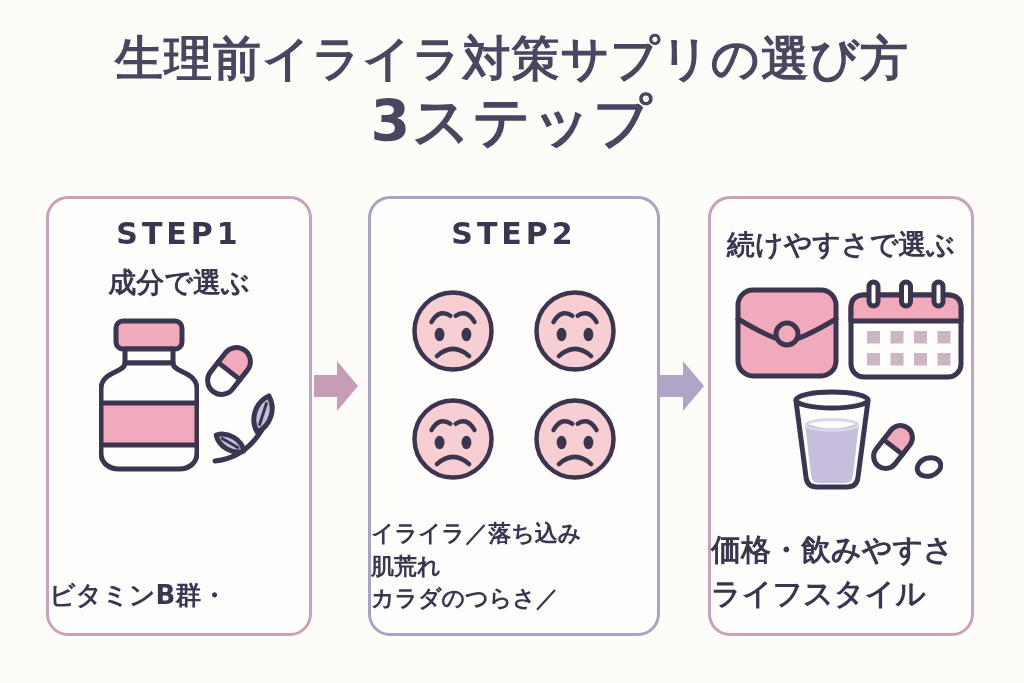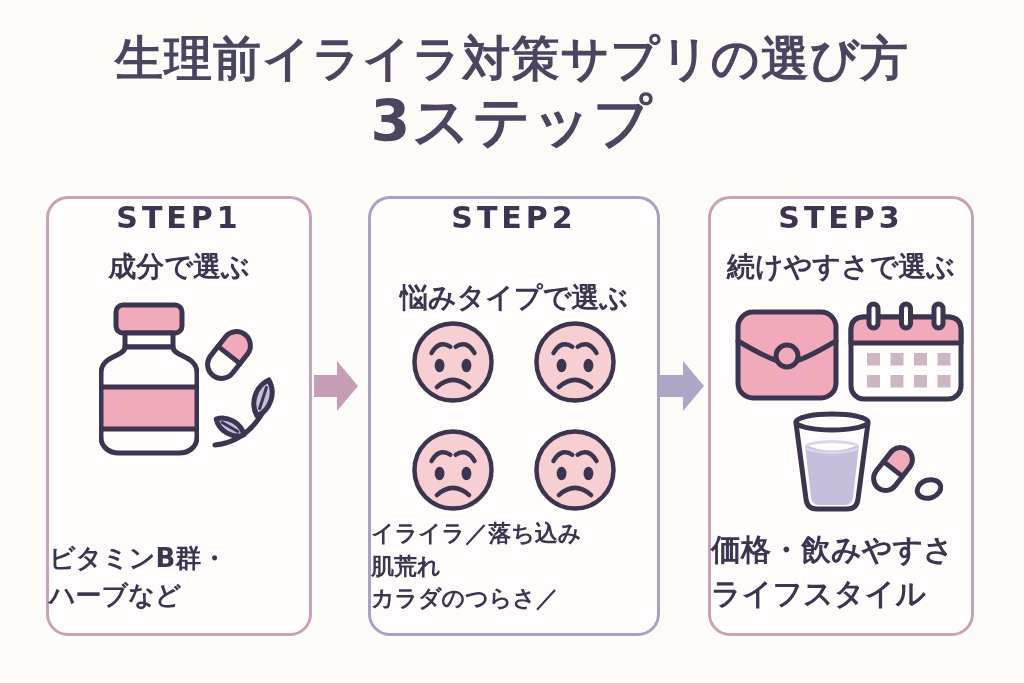--- a/index.html
+++ b/index.html
@@ -11,21 +11,21 @@
   html,body{background:var(--background)}
   body{font-family:"DejaVu Sans","Liberation Sans",sans-serif;}
   #canvas{position:relative;width:1024px;height:683px;margin:0 auto;background:var(--background);overflow:hidden}
 
   .title-wrap{position:absolute;top:30px;left:0;width:100%;text-align:center;color:var(--title-text)}
   .title-line1{font-size:48px;font-weight:800;letter-spacing:1px;line-height:1.2}
   .title-line2{font-size:57px;font-weight:700;letter-spacing:2px;line-height:1.1;margin-top:2px}
 
   .card{position:absolute;top:196px;height:440px;background:var(--card-background);
         border:3px solid #f97316;border-radius:22px;display:flex;flex-direction:column;
-        align-items:center;color:var(--ink)}
+        align-items:center;padding-top:16px;color:var(--ink)}
   .card-1{left:46px;width:266px}
   .card-2{left:368px;width:292px}
   .card-3{left:708px;width:266px}
 
   .step-label{font-size:30px;font-weight:800;letter-spacing:4px;line-height:1.25;color:var(--ink)}
   .step-subtitle{font-size:28px;font-weight:800;line-height:1.3;margin-top:12px;color:var(--ink)}
 
   .icon-area{position:relative;flex:1;width:100%}
   .desc{width:100%;text-align:left;font-weight:800;margin-bottom:18px;color:var(--ink)}
   .card-1 .desc{font-size:26px;line-height:1.45}
@@ -96,31 +96,29 @@
           <line x1="0" y1="-11" x2="0" y2="11" class="s-thin"></line>
         </g>
         <g transform="translate(23,52) rotate(-60)">
           <path d="M0 -16 C9 -8 9 8 0 16 C-9 8 -9 -8 0 -16 Z" class="f-lav s-ink"></path>
           <line x1="0" y1="-9" x2="0" y2="9" class="s-thin"></line>
         </g>
       </svg>
     </div>
     <div class="desc">
       <div>ビタミンB群・</div>
-      <div>ハーブなど</div>
     </div>
   </section>
 
   <svg class="arrow arrow-1" viewBox="0 0 46 56" style="color: rgb(199, 157, 181);">
     <polygon points="0,17 23,17 23,3 44,28 23,53 23,39 0,39" fill="currentColor"></polygon>
   </svg>
 
   <section class="card card-2" style="border-color: rgb(170, 162, 192); gap: 31px;">
     <h2 class="step-label">STEP2</h2>
-    <h3 class="step-subtitle">悩みタイプで選ぶ</h3>
     <div class="icon-area">
       <div class="faces-grid">
         <svg width="86" height="86" viewBox="0 0 96 96">
           <circle cx="48" cy="48" r="43" class="f-lpink s-ink"></circle>
           <path d="M24 38 C30 27 38 26 45 31" class="f-none s-ink"></path>
           <path d="M72 38 C66 27 58 26 51 31" class="f-none s-ink"></path>
           <ellipse cx="33" cy="52" rx="5.5" ry="7.5" class="f-ink"></ellipse>
           <ellipse cx="63" cy="52" rx="5.5" ry="7.5" class="f-ink"></ellipse>
           <path d="M30 76 Q48 60 66 76" class="f-none s-ink"></path>
         </svg>
@@ -155,21 +153,20 @@
       <div>肌荒れ</div>
       <div>カラダのつらさ／</div>
     </div>
   </section>
 
   <svg class="arrow arrow-2" viewBox="0 0 46 56" style="color: rgb(176, 164, 199);">
     <polygon points="0,17 23,17 23,3 44,28 23,53 23,39 0,39" fill="currentColor"></polygon>
   </svg>
 
   <section class="card card-3" style="border-color: rgb(199, 162, 184);">
-    <h2 class="step-label">STEP3</h2>
     <h3 class="step-subtitle">続けやすさで選ぶ</h3>
     <div class="icon-area">
       <svg class="svg-wallet" width="104" height="92" viewBox="0 0 104 92">
         <rect x="3" y="3" width="98" height="86" rx="15" class="f-pink s-ink"></rect>
         <path d="M3 32 C30 48 44 54 52 54 C60 54 74 48 101 32" class="f-none s-ink"></path>
         <circle cx="52" cy="47" r="11" class="f-pink s-ink"></circle>
       </svg>
       <svg class="svg-calendar" width="118" height="102" viewBox="0 0 118 102">
         <rect x="4" y="16" width="110" height="82" rx="13" class="f-card s-ink"></rect>
         <path d="M4 42 V29 Q4 16 17 16 H101 Q114 16 114 29 V42 Z" class="f-pink s-ink"></path>

